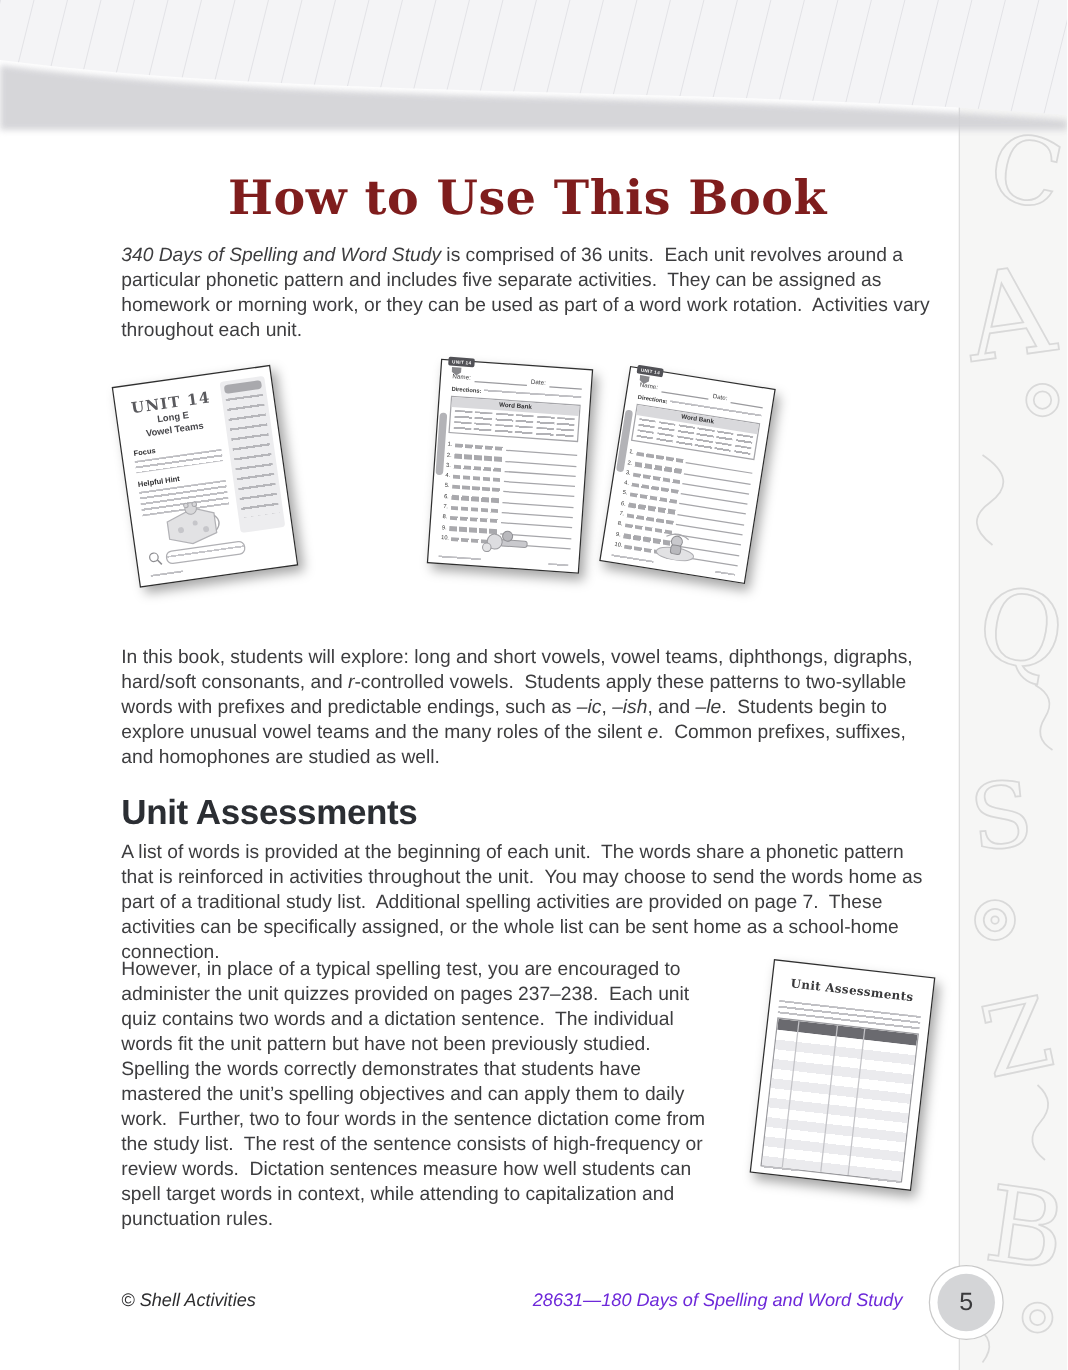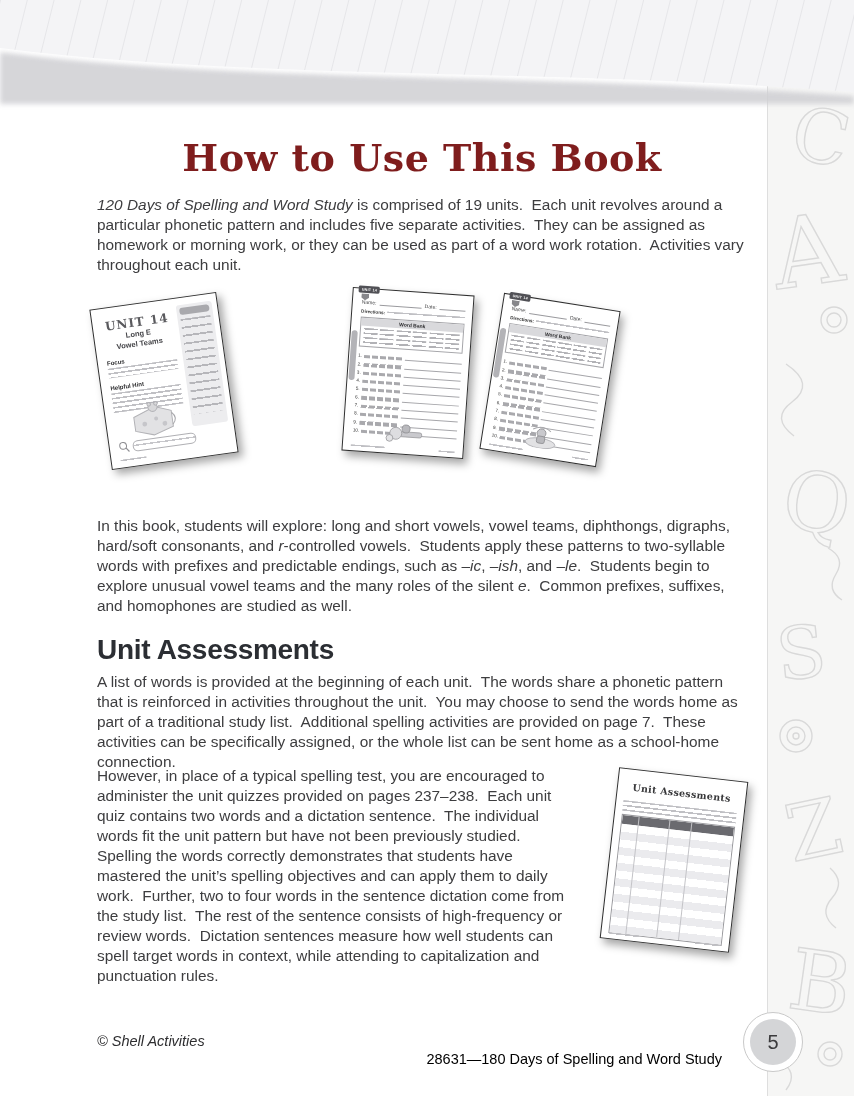--- a/index.html
+++ b/index.html
@@ -38,21 +38,21 @@
   .p1 { position:absolute; left:0; top:180px; width:650px; }
   .p2 { position:absolute; left:0; top:501px; width:650px; }
   .h2 {
     position:absolute; left:0; top:611px; font-size:28px; font-weight:bold;
     color:#2b2e33; letter-spacing:-0.3px;
   }
   .p3 { position:absolute; left:0; top:657px; width:650px; }
   .p4 { position:absolute; left:0; top:766px; width:650px; }
   .thumb-wrap { float:right; width:172px; height:205px; }
   .footer-left  { position:absolute; left:97px;  top:1033px; font-style:italic; font-size:14.5px; color:#2e2e30; z-index:2; }
-  .footer-right { position:absolute; right:132px; top:1033px; font-size:14.5px; color:#000000; z-index:2;margin-top:18px; }
+  .footer-right { position:absolute; right:132px; top:1033px; font-style:italic; font-size:14.5px; color:#6d28d9; z-index:2; }
   
   .mini {
     position:absolute; background:#fff; border:1.6px solid #2f2f2f;
     box-shadow:4px 5px 9px rgba(0,0,0,0.35); box-sizing:border-box;
   }
   .mini-left   { left:3px;   top:300px; width:128px; height:162px; transform:rotate(-8deg); padding:9px 7px 5px 9px; }
   .mini-middle { left:250px; top:291px; width:122px; height:164px; transform:rotate(4deg);  padding:8px 7px 5px 9px; }
   .mini-right  { left:394px; top:301px; width:118px; height:158px; transform:rotate(9deg);  padding:8px 7px 5px 9px; }
   .mini-assess {
     position:relative; margin-left:34px; margin-top:8px; width:130px; height:172px;
@@ -156,21 +156,21 @@
     <div class="pnum-inner">5</div>
   </div>
 
   <div class="footer-left">© Shell Activities</div>
   <div class="footer-right">28631—180 Days of Spelling and Word Study</div>
 
   <div class="content">
 
     <h1 class="title">How to Use This Book</h1>
 
-    <p class="body p1"><span class="it pw">120 Days of Spelling and Word Study</span><span class="pw"> is comprised of 19 units.  Each unit revolves around a particular phonetic pattern and includes five separate activities.  They can be assigned as homework or morning work, or they can be used as part of a word work rotation.  Activities vary throughout each unit.</span></p>
+    <p class="body p1"><span class="it pw">340 Days of Spelling and Word Study</span><span class="pw"> is comprised of 36 units.  Each unit revolves around a particular phonetic pattern and includes five separate activities.  They can be assigned as homework or morning work, or they can be used as part of a word work rotation.  Activities vary throughout each unit.</span></p>
 
     <div>
 
       <div class="mini mini-left">
         <div class="mu-unit">UNIT 14</div>
         <div class="mu-sub"><span>Long E</span><br>
           <span>Vowel Teams</span></div>
         <div class="mu-label">Focus</div>
         <div class="ph" style="width:64%;height:10px;"></div>
         <div class="mu-label">Helpful Hint</div>

